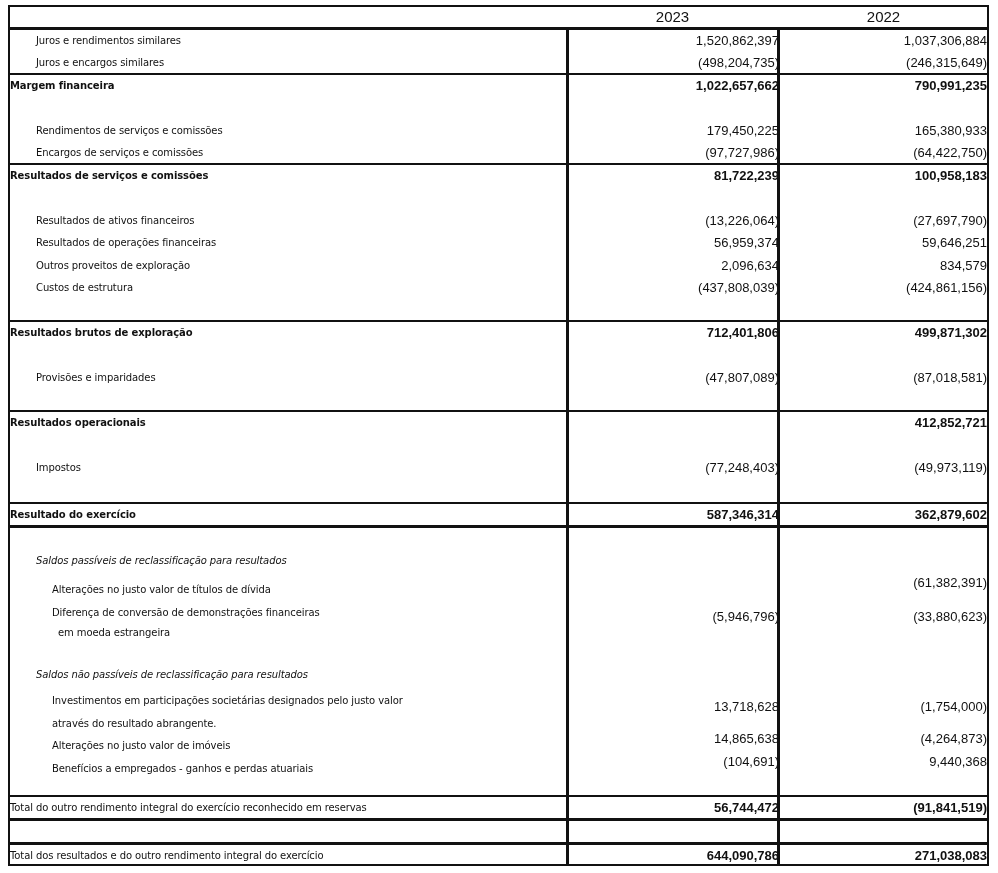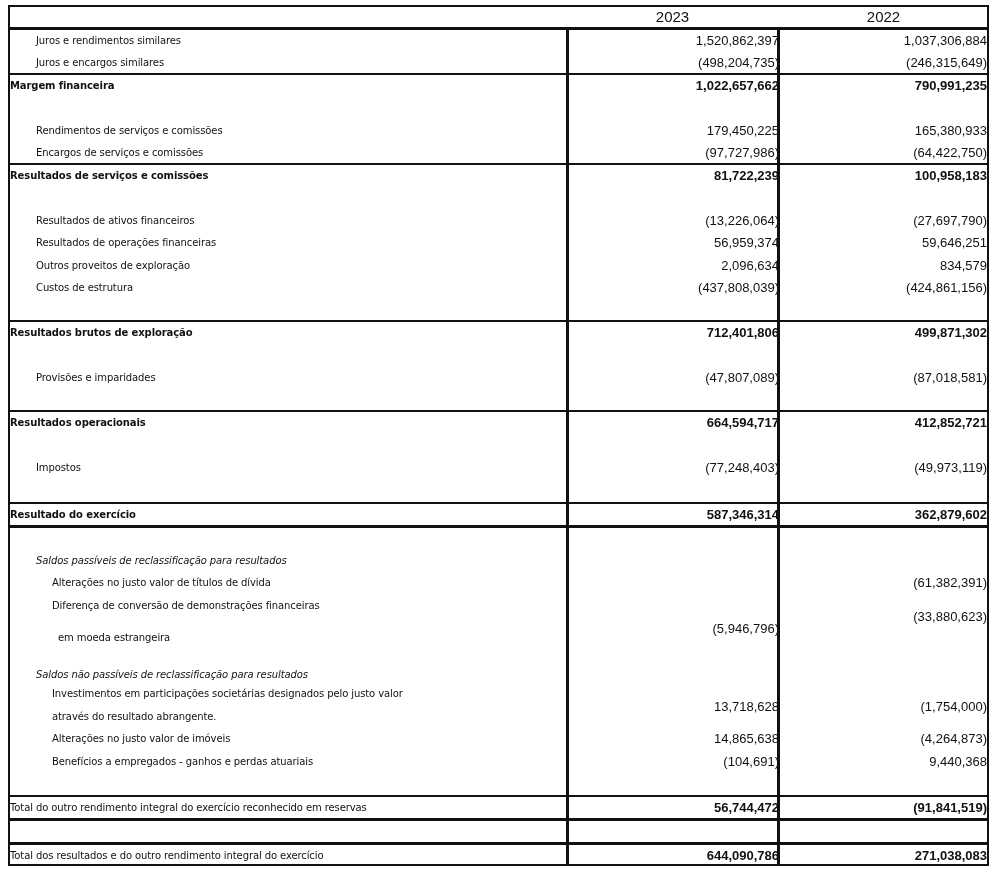--- a/index.html
+++ b/index.html
@@ -6,21 +6,21 @@
   body { width: 998px; height: 873px; position: relative; overflow: hidden;
          font-family: "DejaVu Sans", sans-serif; color: #111; }
   .frame { position: absolute; left: 8px; top: 5px; width: 981px; height: 861px;
            border: 2px solid #111; box-sizing: border-box; }
   .vline { position: absolute; width: 3px; background: #111; }
   .hline { position: absolute; left: 8px; width: 981px; background: #111; }
   .row { position: absolute; left: 8px; width: 981px; height: 22px; }
   .label { position: absolute; left: 2px; top: 0; font-size: 10px; line-height: 22px;
            white-space: nowrap; letter-spacing: -0.1px; }
   .label.indent1 { left: 28px; }
-  .label.indent2 { left: 44px; }
+  .label.indent2 { left: 44px; margin-top: 7px; }
   .label.bold { font-weight: bold; }
   .label.italic { font-style: italic; }
   .v { position: absolute; top: 0; font-family: "Liberation Sans", sans-serif;
        font-size: 13px; line-height: 22px; text-align: right; white-space: nowrap; }
   .v.c1 { left: 560px; width: 211px; }
   .v.c2 { left: 773px; width: 206px; }
   .v.bold { font-weight: bold; }
   .hdr { position: absolute; top: 5px; height: 23px; font-family: "Liberation Sans", sans-serif;
          font-weight: normal; font-size: 15px; line-height: 23px; text-align: center; }
 </style>
@@ -100,21 +100,20 @@
   <span class="v c1 bold">712,401,806</span>
   <span class="v c2 bold">499,871,302</span>
 </div>
 <div class="row" style="top:367px;">
   <span class="label indent1">Provisões e imparidades</span>
   <span class="v c1">(47,807,089)</span>
   <span class="v c2">(87,018,581)</span>
 </div>
 <div class="row" style="top:412px;">
   <span class="label bold">Resultados operacionais</span>
-  <span class="v c1 bold">664,594,717</span>
   <span class="v c2 bold">412,852,721</span>
 </div>
 <div class="row" style="top:457px;">
   <span class="label indent1">Impostos</span>
   <span class="v c1">(77,248,403)</span>
   <span class="v c2">(49,973,119)</span>
 </div>
 <div class="row" style="top:504px;">
   <span class="label bold">Resultado do exercício</span>
   <span class="v c1 bold">587,346,314</span>
@@ -123,22 +122,22 @@
 
 <div class="row" style="top:550px;">
   <span class="label indent1 italic">Saldos passíveis de reclassificação para resultados</span>
 </div>
 <div class="row" style="top:572px;">
   <span class="label indent2">Alterações no justo valor de títulos de dívida</span>
   <span class="v c2">(61,382,391)</span>
 </div>
 <div class="row" style="top:595px; height:46px;">
   <span class="label indent2">Diferença de conversão de demonstrações financeiras</span>
-  <span class="label indent2" style="top:32px; left:50px;">em moeda estrangeira</span>
-  <span class="v c1" style="top:11px;margin-top:12px;">(5,946,796)</span>
+  <span class="label indent2" style="top:20px; left:50px;">em moeda estrangeira</span>
+  <span class="v c1" style="top:11px;">(5,946,796)</span>
   <span class="v c2" style="top:11px;">(33,880,623)</span>
 </div>
 
 <div class="row" style="top:664px;">
   <span class="label indent1 italic">Saldos não passíveis de reclassificação para resultados</span>
 </div>
 <div class="row" style="top:683px; height:46px;">
   <span class="label indent2" style="top:23px;">através do resultado abrangente.</span>
   <span class="label indent2">Investimentos em participações societárias designados pelo justo valor</span>
   <span class="v c1" style="top:13px;">13,718,628</span>

